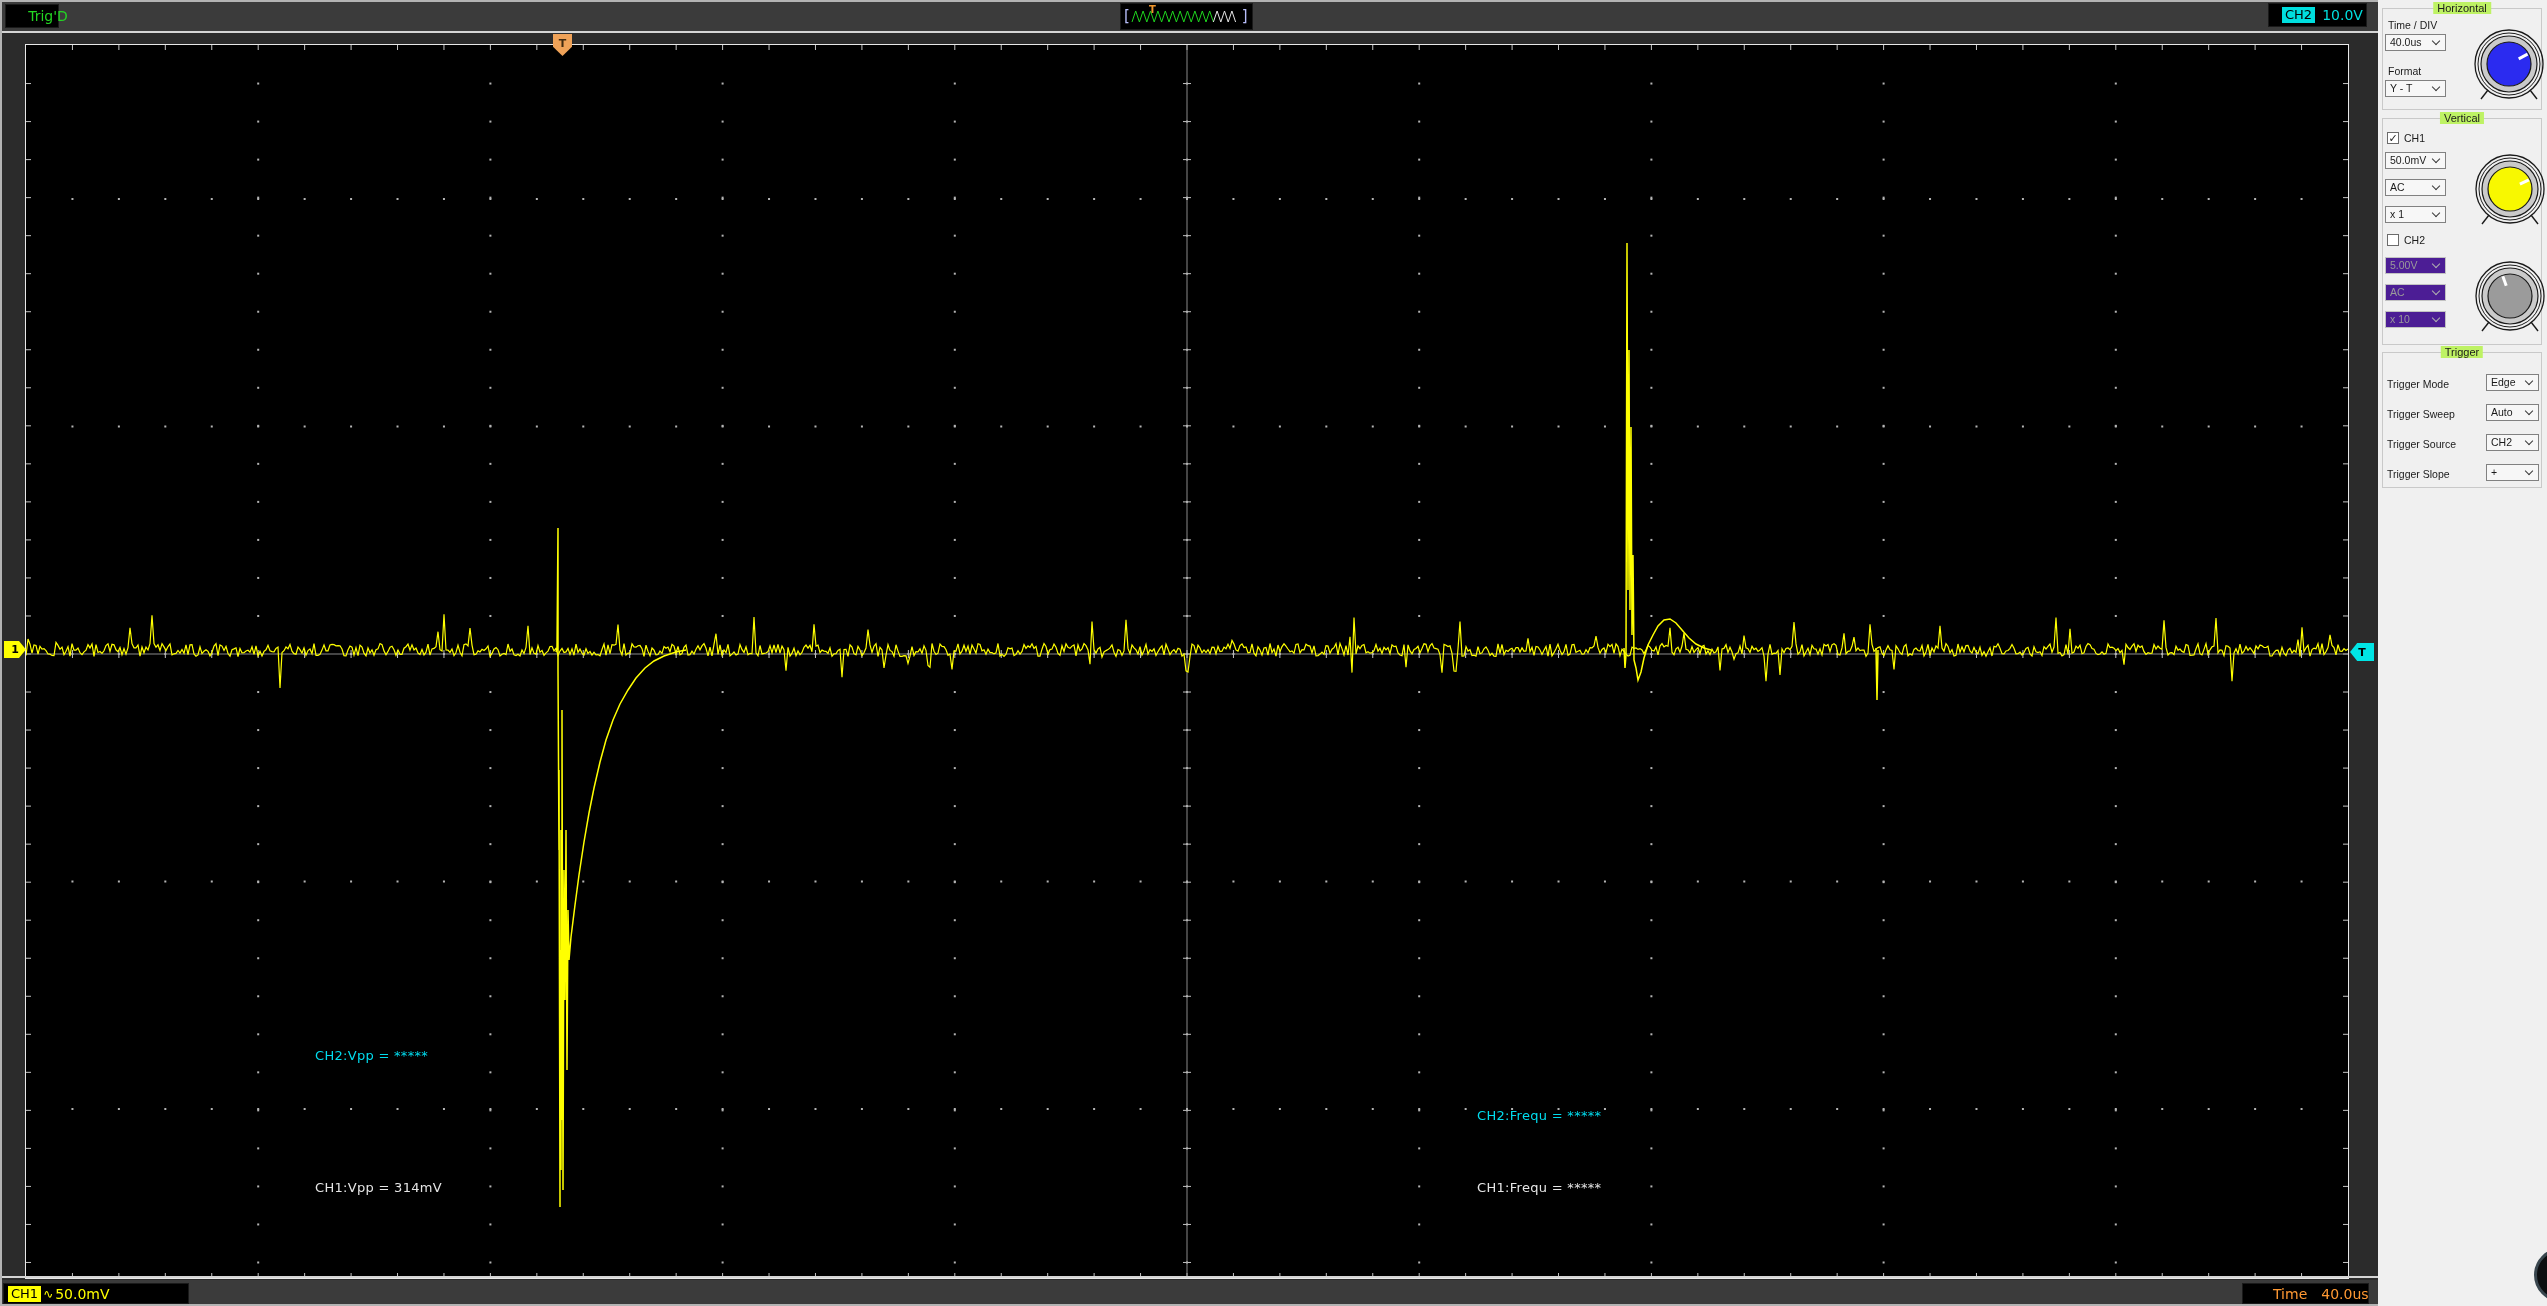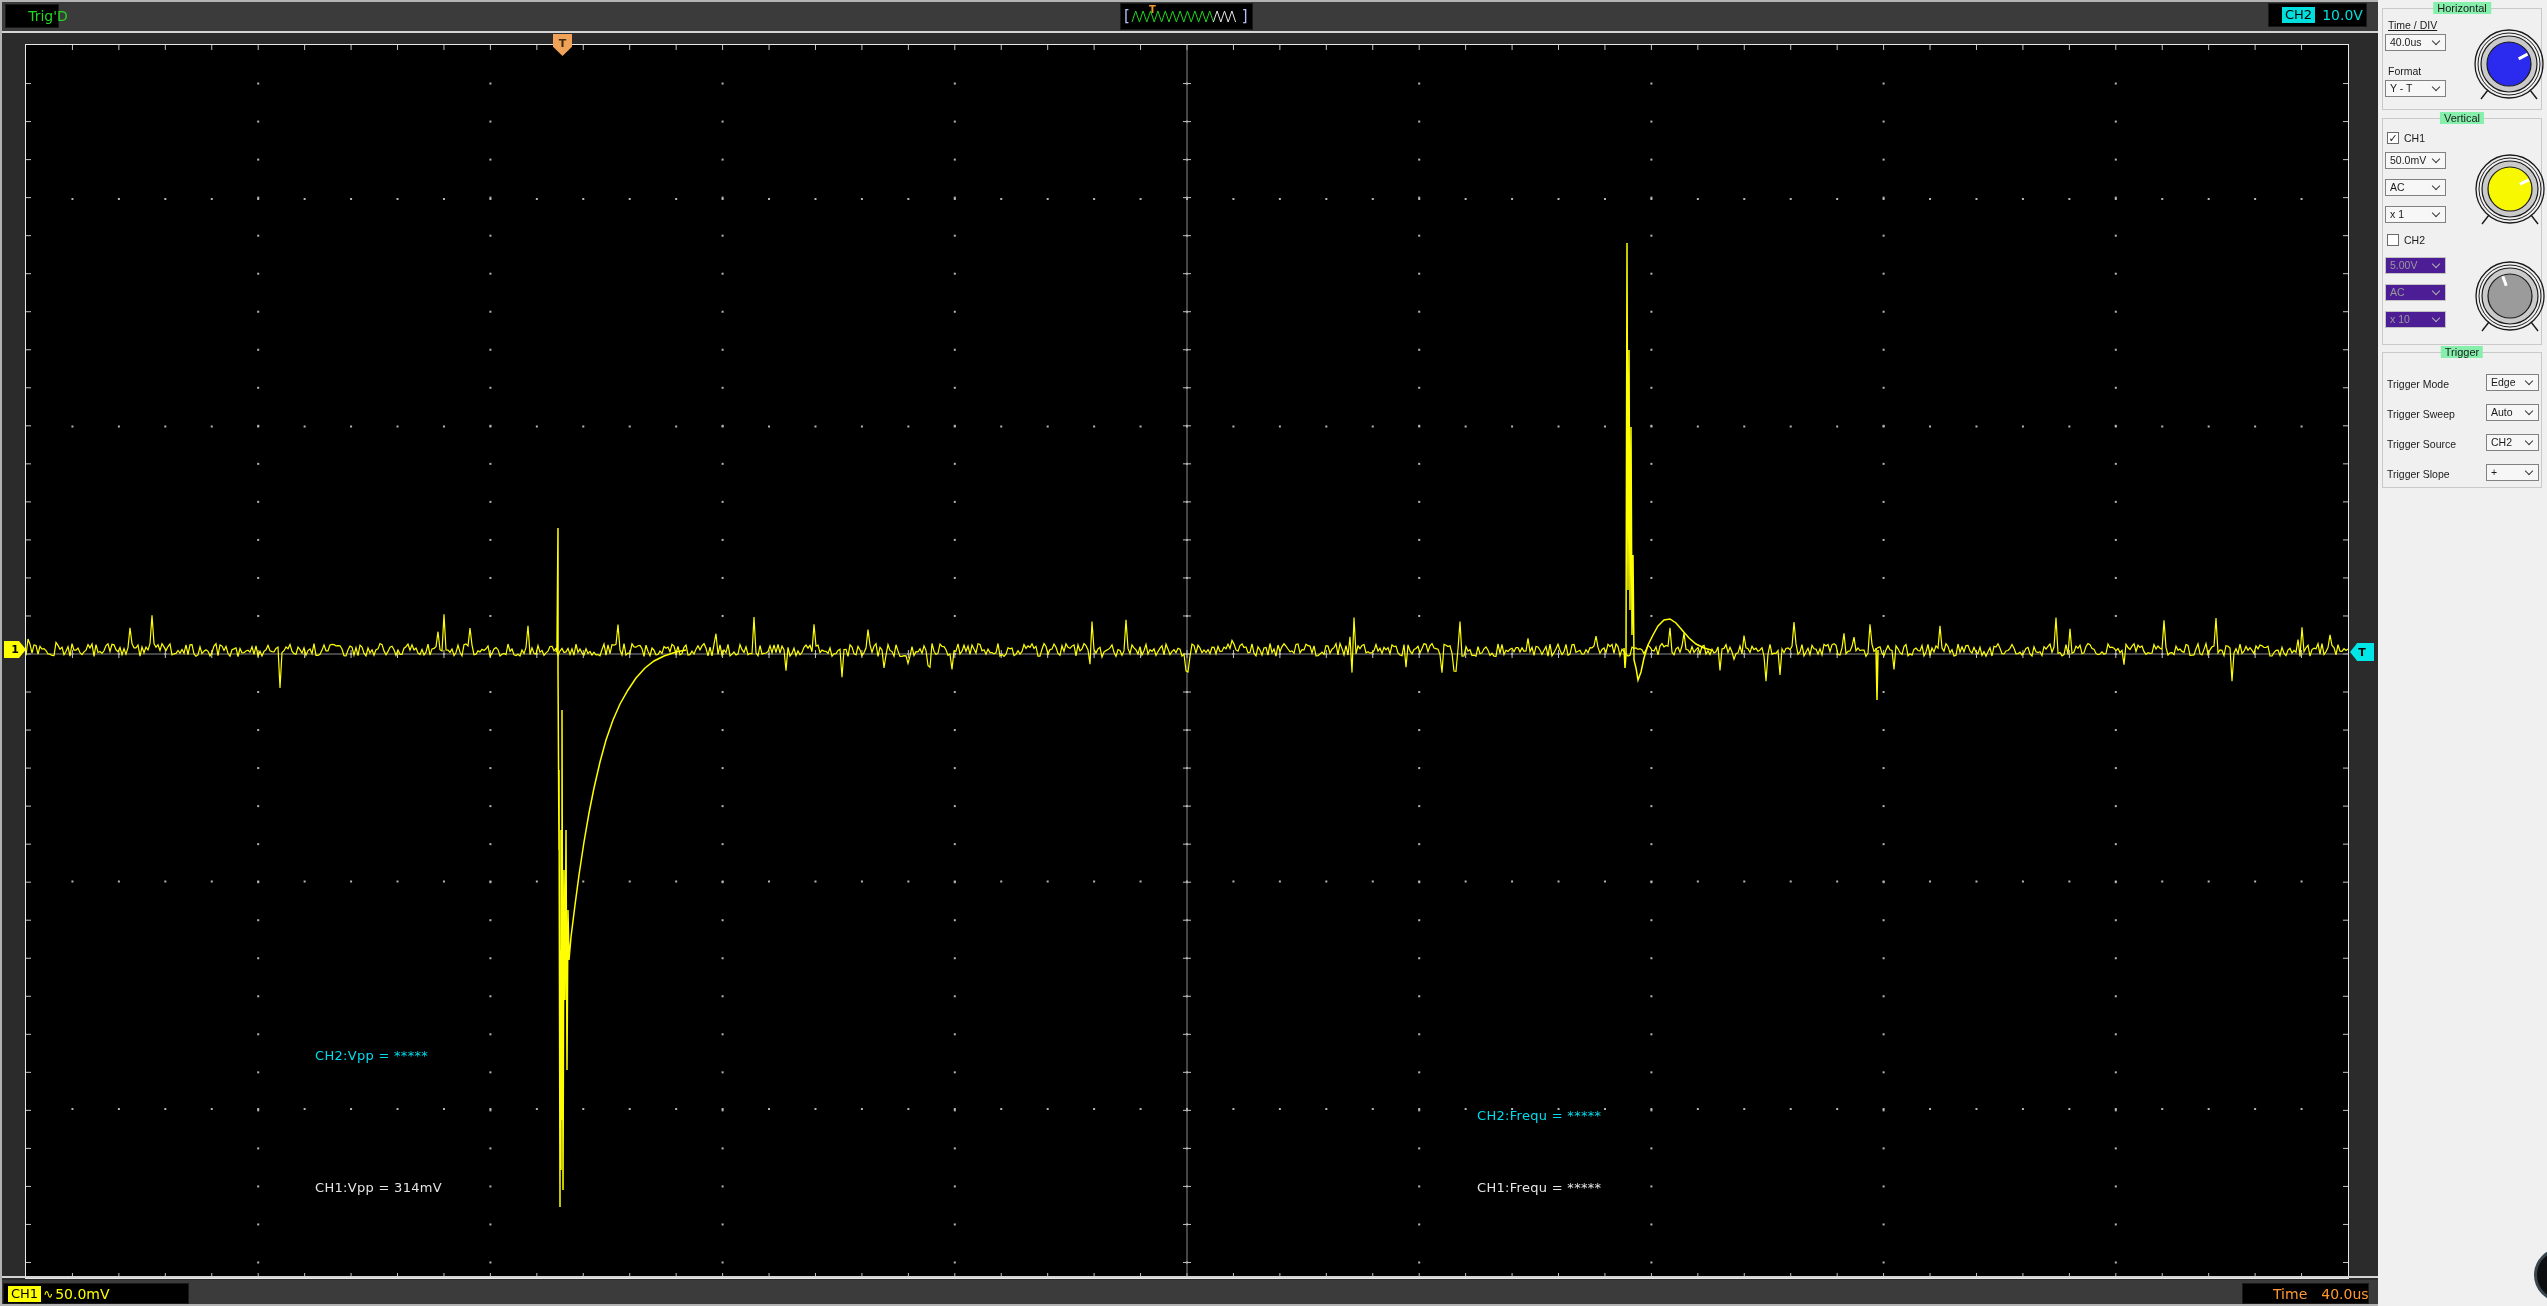--- a/index.html
+++ b/index.html
@@ -31,21 +31,21 @@
   .m-ch1{width:22px;height:17px;background:#ffff00;color:#000;
          clip-path:polygon(0 0,68% 0,100% 50%,68% 100%,0 100%);}
   .m-tlevel{width:24px;height:18px;background:#00e5e5;color:#000;
          clip-path:polygon(100% 0,30% 0,0 50%,30% 100%,100% 100%);}
   .m-tpos{width:19px;height:22px;background:#efa258;color:#402a10;
          clip-path:polygon(0 0,100% 0,100% 58%,50% 100%,0 58%);padding-bottom:3px;box-sizing:border-box;}
   
   .panel{background:#f0f0f0;color:#1a1a1a;font-family:"Liberation Sans",sans-serif;}
   .group{position:absolute;border:1px solid #c9c9c9;box-sizing:border-box;}
   .group-title{position:absolute;top:-7px;left:50%;transform:translateX(-50%);
-               background:#86efac;padding:0 4px;font-size:11px;white-space:nowrap;}
+               background:#bef264;padding:0 4px;font-size:11px;white-space:nowrap;}
   .plabel{position:absolute;font-size:10.5px;white-space:nowrap;}
   .combo{position:absolute;height:17px;background:#f7f7f7;border:1px solid #818181;
          box-sizing:border-box;font-size:10.5px;line-height:15px;padding-left:4px;
          display:flex;align-items:center;justify-content:space-between;cursor:default;}
   .combo .chev{width:5px;height:5px;border-right:1.4px solid #3a3a3a;border-bottom:1.4px solid #3a3a3a;
                transform:rotate(45deg);margin-right:6px;margin-top:-3px;flex:0 0 auto;}
   .combo.disabled{color:#9a9a9a;border-color:#c2c2c2;background:#4c1d95;}
   .combo.disabled .chev{border-color:#b0b0b0;}
   .cbrow{position:absolute;display:flex;align-items:center;gap:5px;font-size:10.5px;}
   .cbox{width:12px;height:12px;background:#fff;border:1px solid #6b6b6b;box-sizing:border-box;
@@ -894,21 +894,21 @@
   </div>
   <div class="abs lcd" style="left:2242px;top:1283px;width:127px;height:21px;padding-left:30px;gap:14px;">
     <span class="orange-txt">Time</span>
     <span class="orange-txt">40.0us</span>
   </div>
 
   <div class="abs panel" style="left:2378px;top:0;width:169px;height:1306px;">
 
     <div class="group" style="left:4px;top:8px;width:160px;height:102px;">
       <span class="group-title">Horizontal</span>
-      <span class="plabel" style="left:5px;top:10px;text-decoration:underline;">Time / DIV</span>
+      <span class="plabel" style="left:5px;top:10px;">Time / DIV</span>
       <div class="combo" style="left:2px;top:25px;width:61px;">
         <span>40.0us</span>
         <span class="chev"></span>
       </div>
       <span class="plabel" style="left:5px;top:56px;">Format</span>
       <div class="combo" style="left:2px;top:71px;width:61px;">
         <span>Y - T</span>
         <span class="chev"></span>
       </div>
       <svg width="80" height="88" viewBox="-40 -44 80 88" style="position:absolute;left:86px;top:11px;">

